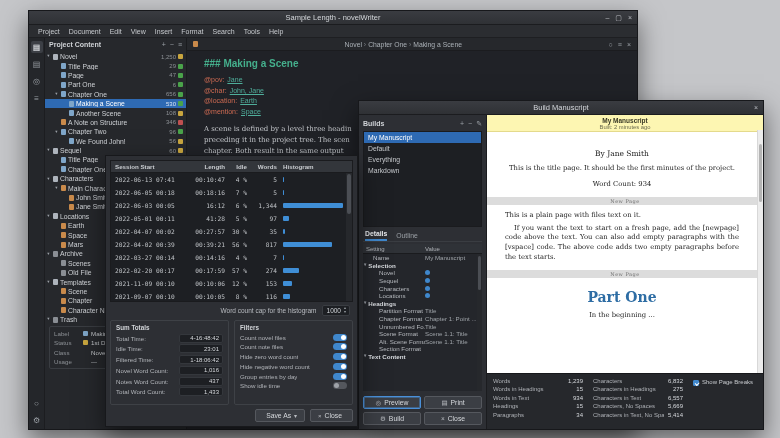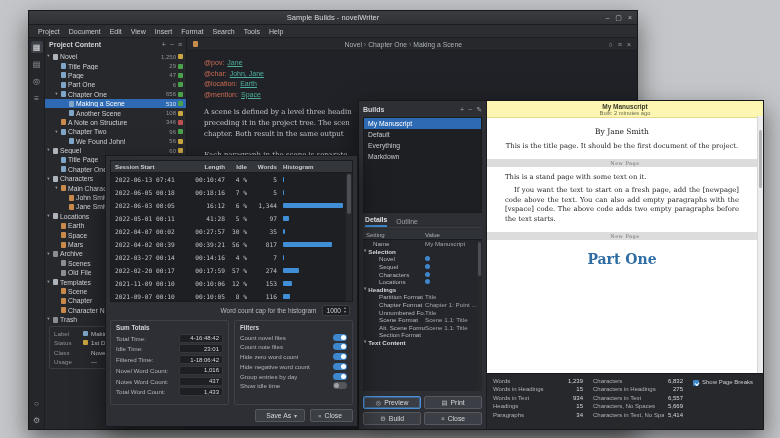--- a/index.html
+++ b/index.html
@@ -93,21 +93,21 @@
         border:1px solid #55585e;border-radius:2px;font-size:6.8px;color:#d6d9dd;font-family:inherit;}
   .bbtn.primary{border-color:#4a90d9;box-shadow:inset 0 0 0 1px rgba(74,144,217,.45);}
   .bbicon{font-size:6.5px;color:#b9bcc1;}
   .bright{flex:1;min-width:0;display:flex;flex-direction:column;background:#24262a;}
   .page{flex:1;min-height:0;position:relative;background:#fff;display:flex;flex-direction:column;overflow:hidden;}
   .ybar{flex:none;background:#fdf6b2;border-bottom:1px solid #e4da8c;text-align:center;padding:1.5px 0;}
   .ybname{font-size:6.5px;font-weight:bold;color:#3a3a26;}
   .ybtime{font-size:5.8px;color:#6c6c50;}
   .pcontent{flex:1;min-height:0;overflow:hidden;padding:6px 24px 0 18px;font-family:"DejaVu Serif",serif;color:#1b1b1b;}
   .h1{font-size:17px;font-weight:bold;text-align:center;margin-top:6px;}
-  .byline{font-size:7.5px;text-align:center;margin-top:3px;}
+  .byline{font-size:7.5px;text-align:center;margin-top:11px;}
   .cpara{font-size:6.8px;line-height:1.45;margin-top:6px;text-align:justify;}
   .cpara.center{text-align:center;}
   .cpara.indent{text-indent:9px;margin-top:3px;}
   .npbar{height:8px;background:#dcdcdc;margin:7px -24px 0 -18px;display:flex;align-items:center;justify-content:center;}
   .npbar span{font-size:5px;color:#6e6e6e;letter-spacing:.5px;}
   .h2{font-size:14px;font-weight:bold;text-align:center;color:#2e6da4;margin-top:11px;}
   .pscroll{position:absolute;right:0;top:15px;bottom:0;width:6px;background:#ececec;border-left:1px solid #d8d8d8;}
   .pthumb{position:absolute;left:1px;right:1px;top:14px;height:58px;background:#b4b4b4;border-radius:2px;}
   .pstats{height:56px;flex:none;background:#26282c;border-top:1px solid #17181b;display:flex;gap:10px;padding:4px 6px 0;}
   .pscol{flex:1;min-width:0;}
@@ -160,21 +160,21 @@
   .btn{display:flex;align-items:center;gap:3px;height:13px;padding:0 7px;background:#3b3e44;border:1px solid #55585e;border-radius:2px;font-size:6.8px;color:#d6d9dd;font-family:inherit;}
   .bico{font-size:6px;color:#b9bcc1;}
 </style>
 </head>
 <body>
 
 <div class="stage">
 
   <section class="win main">
     <div class="tbar">
-      <span class="ttitle">Sample Builds - novelWriter</span>
+      <span class="ttitle">Sample Length - novelWriter</span>
       <span class="tbtns">
         <span class="wbtn">–</span>
         <span class="wbtn">▢</span>
         <span class="wbtn">×</span>
       </span>
     </div>
     <div class="menubar">
 
     <span class="mitem">Project</span>
         <span class="mitem">Document</span>
@@ -451,20 +451,21 @@
               <span>Making a Scene</span>
             </span>
           <span class="eicons">
 
           <span class="eicon">○</span>
               <span class="eicon">≡</span>
               <span class="eicon">×</span>
             </span>
         </div>
         <div class="edoc">
+          <div class="eheading">### Making a Scene</div>
           <div>
 
           <div class="tagline">
               <span class="tkey">@pov:</span><span class="tval">Jane</span>
             </div>
               <div class="tagline">
               <span class="tkey">@char:</span><span class="tval">John, Jane</span>
             </div>
               <div class="tagline">
               <span class="tkey">@location:</span><span class="tval">Earth</span>
@@ -483,20 +484,26 @@
               <div class="pline">there are some known limitations. If the</div>
               <div class="pline gap">For special formatting aside from stand</div>
               <div class="pline">and (sub)script(/sub), and [strikethrough]</div>
             </div>
         </div>
       </div>
     </div>
   </section>
 
   <section class="win bwin">
+    <div class="tbar">
+      <span class="ttitle">Build Manuscript</span>
+      <span class="tbtns">
+        <span class="wbtn">×</span>
+      </span>
+    </div>
     <div class="bbody">
       <div class="bleft">
         <div class="bhdr">
           <span class="bhtitle">Builds</span>
           <span class="bhicons">
 
           <span class="bhicon">+</span>
               <span class="bhicon">−</span>
               <span class="bhicon">✎</span>
             </span>
@@ -686,30 +693,32 @@
           </div>
       </div>
       <div class="bright">
         <div class="page">
           <div class="ybar">
             <div class="ybname">My Manuscript</div>
             <div class="ybtime">Built: 2 minutes ago</div>
           </div>
           <div class="pcontent">
             <div class="byline">By Jane Smith</div>
-            <div class="cpara center">This is the title page. It should be the first document of the project.</div>
+            <div class="cpara center">This is the title page. It should be the first minutes of the project.</div>
+            <div class="cpara center">Word Count: 934</div>
             <div class="npbar">
                 <span>New Page</span>
               </div>
-            <div class="cpara">This is a stand page with some text on it.</div>
+            <div class="cpara">This is a plain page with files text on it.</div>
             <div class="cpara indent">If you want the text to start on a fresh page, add the [newpage] code above the text. You can also add empty paragraphs with the [vspace] code. The above code adds two empty paragraphs before the text starts.</div>
             <div class="npbar">
                 <span>New Page</span>
               </div>
             <div class="h2">Part One</div>
+            <div class="cpara center">In the beginning ...</div>
           </div>
           <div class="pscroll">
               <div class="pthumb"></div>
             </div>
         </div>
         <div class="pstats">
           <div class="pscol">
 
           <div class="psrow">
               <span class="pslabel">Words</span>

